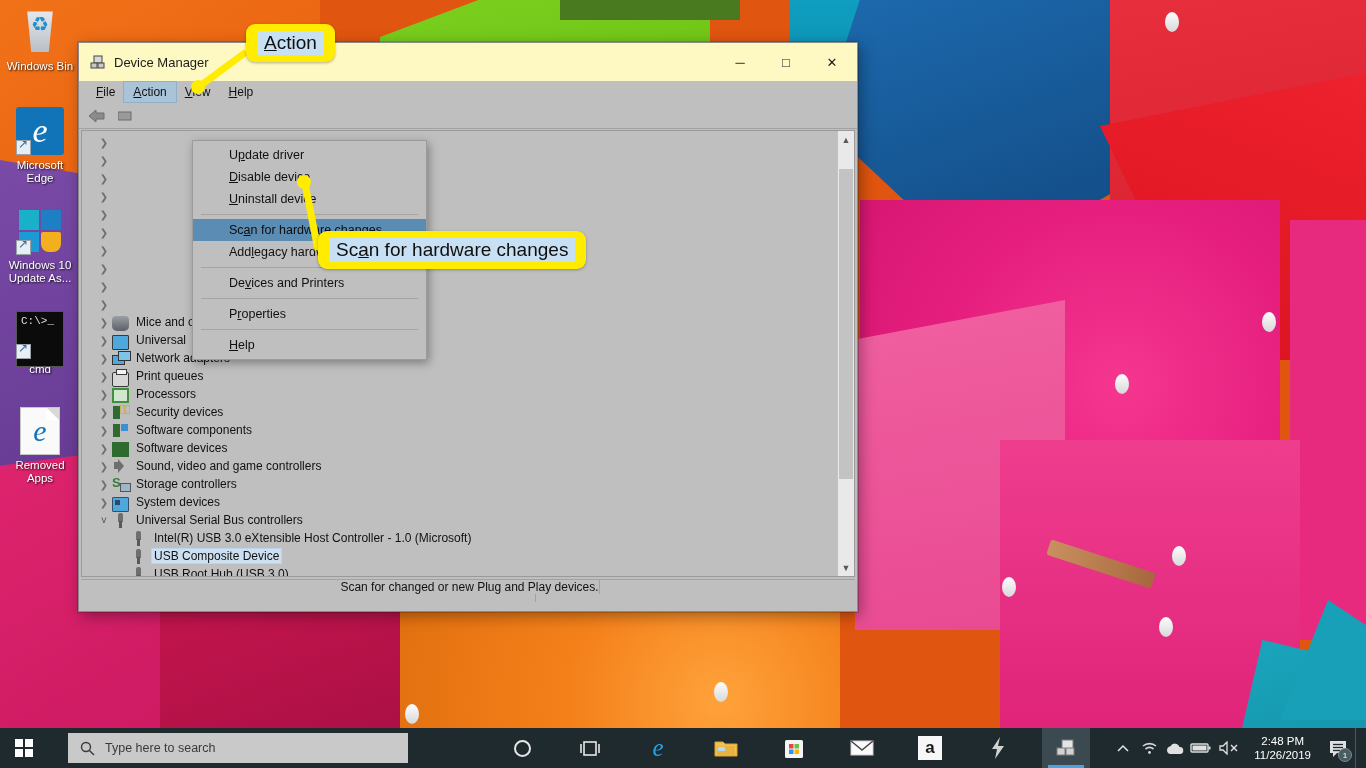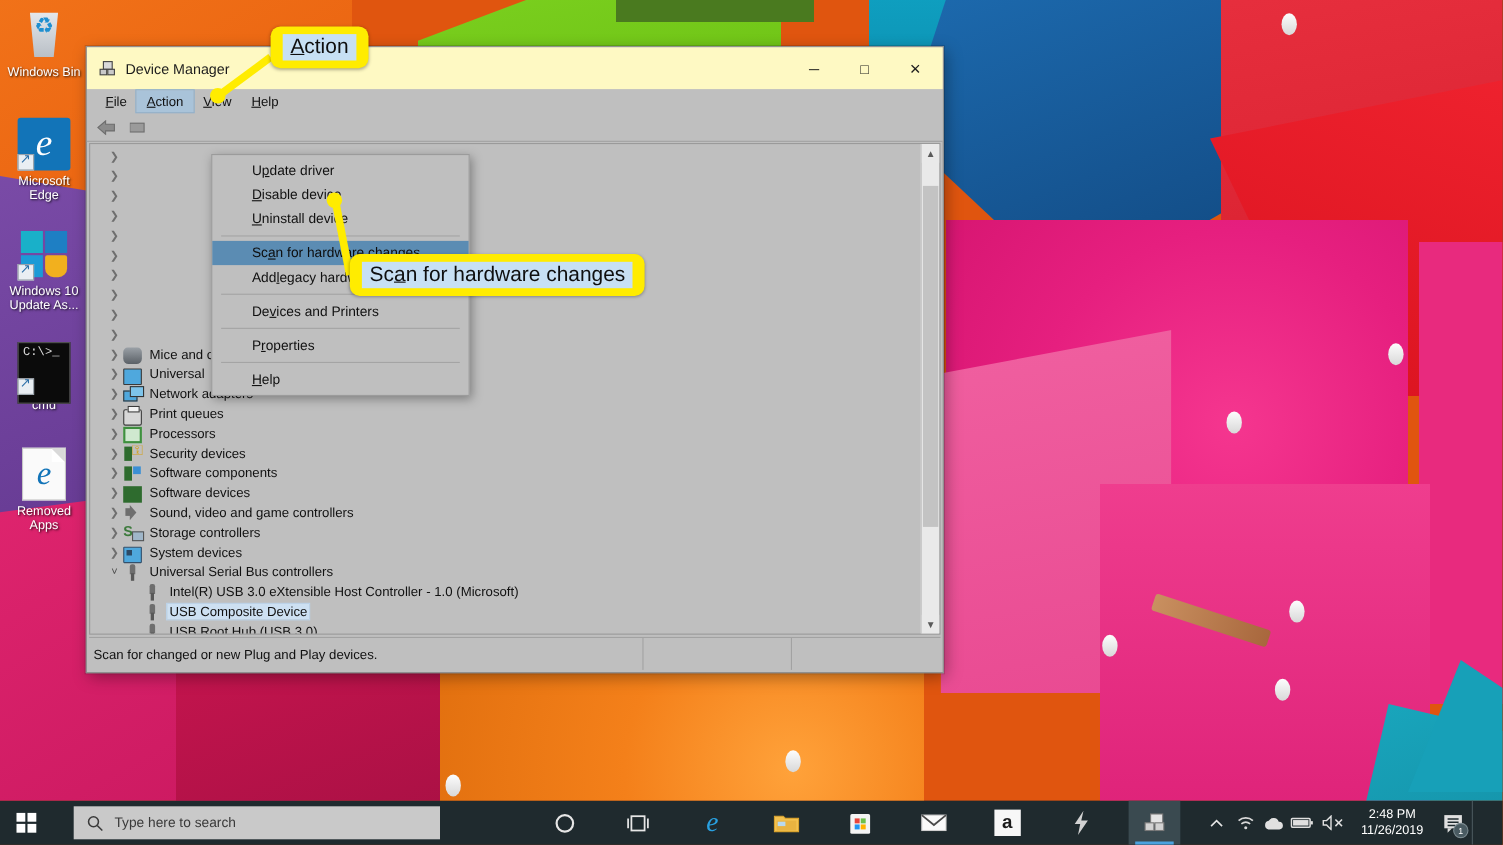--- a/index.html
+++ b/index.html
@@ -155,21 +155,21 @@
   .ico-usb:after{content:"";position:absolute;left:7px;top:8px;width:3px;height:7px;background:#585858;}
 
   #vscroll{ position:absolute; right:0; top:0; bottom:0; width:17px;
       background:#e9e9e9; border-left:1px solid #c2c2c2; }
   .sb-arrow{ height:17px; display:flex;align-items:center;justify-content:center;
       font-size:9px;color:#5a5a5a;background:#e9e9e9;cursor:default;}
   #sb-thumb{ position:absolute; left:1px; right:1px; top:38px; height:310px;
       background:#c3c3c3; }
 
   #statusbar{ position:absolute; left:2px; right:2px; bottom:2px; height:30px;
-      background:#bfbfbf; border-top:1px solid #a2a2a2; display:flex; align-items:center;}
+      background:#bfbfbf; border-top:1px solid #a2a2a2; display:flex; align-items:center;flex-direction:column;}
   #sb-main{ flex:1 1 auto; padding-left:4px; font-size:12px; color:#111;
       border-right:1px solid #a2a2a2; height:100%; display:flex; align-items:center;}
   .sb-cell{ width:135px; height:100%; border-right:1px solid #a2a2a2; }
 
   
   #action-menu{ position:absolute; left:113px; top:97px; width:235px;
       background:#bfbfbf; border:1px solid #9b9b9b;
       box-shadow:2px 3px 9px rgba(0,0,0,.34); padding:3px 0; z-index:40;}
   .mi{ height:22px; display:flex; align-items:center; padding-left:36px;
       font-size:12.5px; color:#111; cursor:default; }
@@ -195,21 +195,21 @@
       grid-template-rows:1fr 1fr;gap:2px; }
   .winlogo i{ background:#fff; display:block; }
   #searchbox{ width:340px; height:30px; background:#c9c9c9; display:flex;
       align-items:center; padding-left:12px; gap:10px; cursor:text; }
   #search-ph{ font-size:12.5px; color:#3a3a3a; }
   .tb-app{ width:48px;height:40px;display:flex;align-items:center;justify-content:center;
       position:relative;cursor:default;}
   .tb-app.active{ background:#3a4a50; }
   .tb-app.active:after{ content:""; position:absolute; left:6px; right:6px; bottom:0;
       height:3px; background:#4aa3e0; }
-  #tray{ margin-left:auto; display:flex; align-items:center; height:40px; padding-right:21px; gap:0; }
+  #tray{ margin-left:auto; display:flex; align-items:center; height:40px; padding-right:4px; gap:0; }
   .tray-ic{ width:26px;height:40px;display:flex;align-items:center;justify-content:center;
       color:#e8e8e8;font-size:13px;cursor:default; }
   #clock{ color:#fff; font-size:11.5px; line-height:14px; text-align:center;
       padding:0 10px; cursor:default; }
   #notif{ width:34px;height:40px;display:flex;align-items:center;justify-content:center;
       position:relative;cursor:default; }
   #notif-badge{ position:absolute; right:3px; bottom:6px; width:14px;height:14px;
       border-radius:50%; background:#4a5b62; color:#fff; font-size:8px;
       display:flex;align-items:center;justify-content:center; border:1px solid #7b8a90;}
   #showdesk{ width:7px; height:40px; border-left:1px solid #4a585e; }

